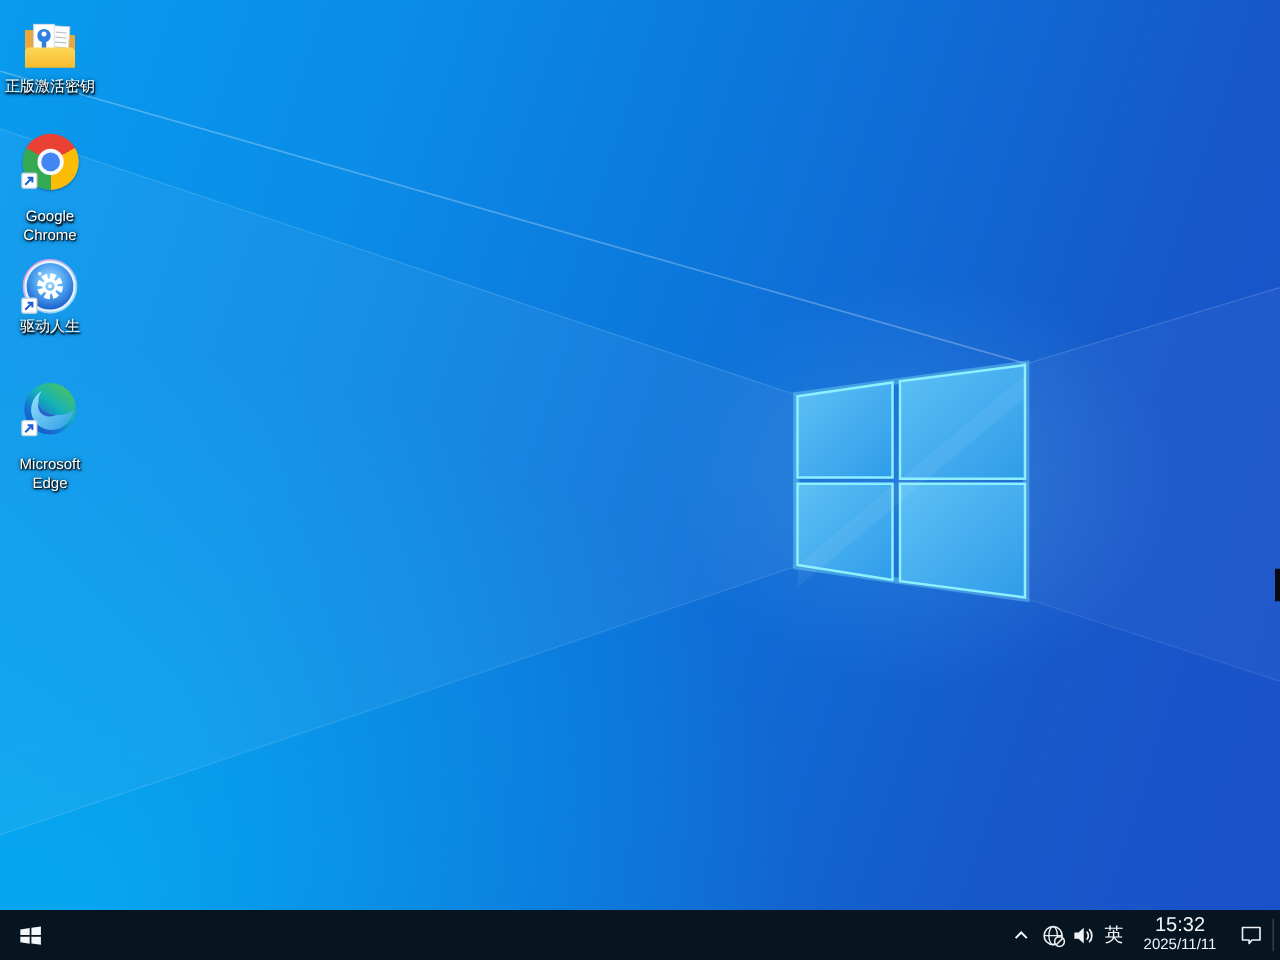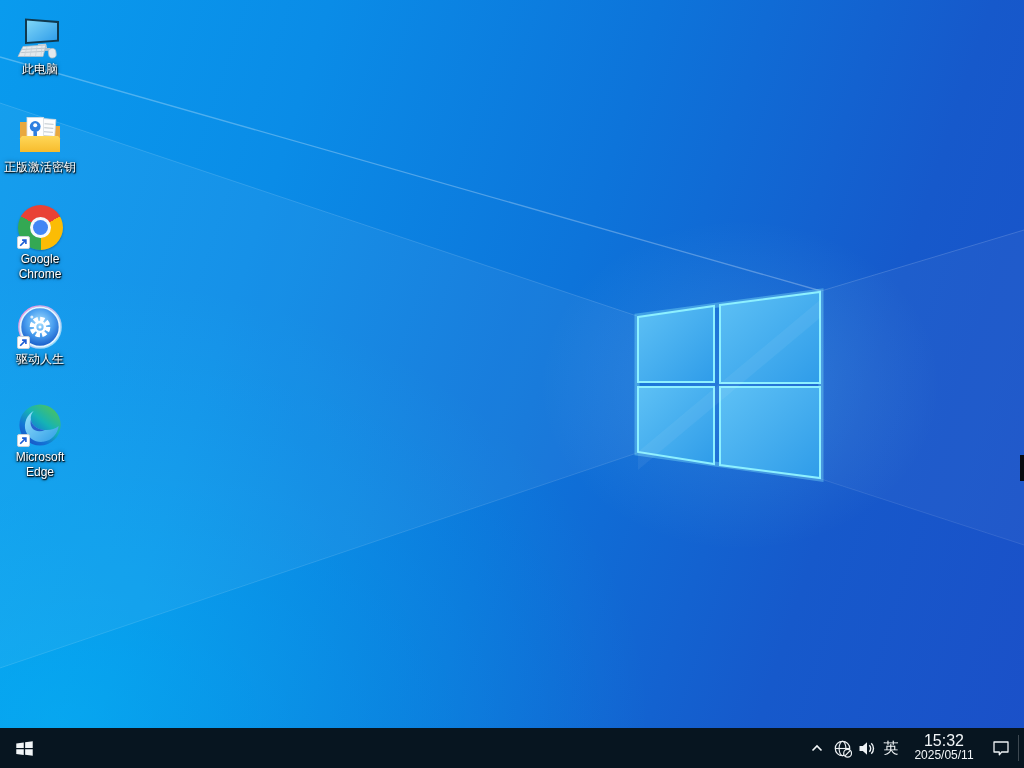--- a/index.html
+++ b/index.html
@@ -13,21 +13,21 @@
     background:
       radial-gradient(950px 720px at 6% 94%, rgba(0,214,255,.34), rgba(0,214,255,0) 62%),
       linear-gradient(108deg,#099bee 0%,#0a8ce7 26%,#0d74da 52%,#1659cb 78%,#1b50c8 100%);
   }
   .wallpaper{position:absolute;inset:0;pointer-events:none;}
 
   
   .icons{position:absolute;top:8px;left:1px;width:78px;display:flex;flex-direction:column;}
   .cell{height:98px;display:flex;flex-direction:column;align-items:center;padding-top:6px;box-sizing:border-box;cursor:default;}
   .cell-sm{height:92px;}
-  .cell-lg{height:100px;}
+  .cell-lg{height:100px;gap:12px;}
   .art{position:relative;width:48px;height:46px;display:flex;align-items:center;justify-content:center;}
   .lbl{
     margin-top:2px;max-width:78px;text-align:center;
     font-size:12px;line-height:15px;color:#ffffff;
     text-shadow:0 1px 2px rgba(0,0,0,.95),1px 1px 1px rgba(0,0,0,.85),0 0 4px rgba(0,0,0,.55);
   }
   .shortcut{
     position:absolute;left:1px;bottom:1px;width:13px;height:13px;
     background:#ffffff;border-radius:2px;border:1px solid #c8d2da;box-sizing:border-box;
     display:flex;align-items:center;justify-content:center;
@@ -88,41 +88,20 @@
     <polygon points="638,317 714,306 714,382 638,382" fill="url(#pg)" stroke="#8df0ff" stroke-width="2"></polygon>
     <polygon points="720,305 820,292 820,383 720,383" fill="url(#pg)" stroke="#8df0ff" stroke-width="2"></polygon>
     <polygon points="638,387 714,387 714,464 638,452" fill="url(#pg)" stroke="#8df0ff" stroke-width="2"></polygon>
     <polygon points="720,387 820,387 820,478 720,465" fill="url(#pg)" stroke="#8df0ff" stroke-width="2"></polygon>
 
     <polygon points="638,452 820,300 820,318 638,470" fill="rgba(255,255,255,0.06)"></polygon>
   </svg>
 
   <div class="icons">
 
-    <div class="cell">
-      <div class="art">
-        <svg width="48" height="46" viewBox="0 0 48 46">
-          <defs>
-            <linearGradient id="scr" x1="0" y1="0" x2="1" y2="1">
-              <stop offset="0" stop-color="#7fd6f8"></stop>
-                <stop offset="1" stop-color="#2e9ce9"></stop>
-            </linearGradient>
-          </defs>
-          <path d="M9,4.5 L43,7 L43,27.5 L9,30 Z" fill="#10394f"></path>
-          <path d="M11,6.6 L41,8.9 L41,25.8 L11,27.9 Z" fill="url(#scr)"></path>
-          <path d="M22,30.3 L30,29.8 L31,34 L21,34.5 Z" fill="#cdd8de"></path>
-          <path d="M18,34.5 L34,34 L35,36.8 L17,37.3 Z" fill="#b9c6cd"></path>
-          <path d="M7,32.5 L30,31 L27,42.5 L2,42.5 Z" fill="#e3e9ed" stroke="#b2bec7" stroke-width="0.8"></path>
-          <path d="M6.2,35.5 L28.9,34.2 M5.2,38.6 L28,37.3" stroke="#b2bec7" stroke-width="0.8" fill="none"></path>
-          <path d="M11,33 L8.5,42 M16,32.7 L14,42.2 M21,32.4 L19.5,42.2 M26,32 L25,42" stroke="#c6d0d7" stroke-width="0.7" fill="none"></path>
-          <rect x="32.5" y="34.5" width="7.5" height="9.5" rx="3.6" fill="#e3e9ed" stroke="#b2bec7" stroke-width="0.8" transform="rotate(-8 36 39)"></rect>
-        </svg>
-      </div>
-      <div class="lbl">此电脑</div>
-    </div>
 
 
     <div class="cell cell-sm">
       <div class="art">
         <svg width="48" height="46" viewBox="0 0 48 46">
           <defs>
             <linearGradient id="fg" x1="0" y1="0" x2="0" y2="1">
               <stop offset="0" stop-color="#ffd758"></stop>
                 <stop offset="1" stop-color="#f7bc2d"></stop>
             </linearGradient>
@@ -252,21 +231,21 @@
       </div>
       <div class="tray-btn w24">
         <svg width="19" height="19" viewBox="0 0 19 19">
           <polygon points="2.5,7 5.8,7 10,3.2 10,15.8 5.8,12 2.5,12" fill="#eef2f5"></polygon>
           <path d="M12.3,6.3 a4.4,4.4 0 0 1 0,6.4 M14.3,4.3 a7.3,7.3 0 0 1 0,10.4" fill="none" stroke="#eef2f5" stroke-width="1.4"></path>
         </svg>
       </div>
       <div class="tray-btn w26 lang">英</div>
       <div class="clock">
         <div class="t">15:32</div>
-        <div class="d">2025/05/11</div>
+        <div class="d">2025/11/11</div>
       </div>
       <div class="tray-btn w34">
         <svg width="20" height="20" viewBox="0 0 20 20">
           <path d="M3,4 H17 V14 H10.6 L8.3,16.8 V14 H3 Z" fill="none" stroke="#eef2f5" stroke-width="1.3" stroke-linejoin="round"></path>
         </svg>
       </div>
       <div class="tray-sep"></div>
       <div class="show-desktop"></div>
     </div>
   </div>

